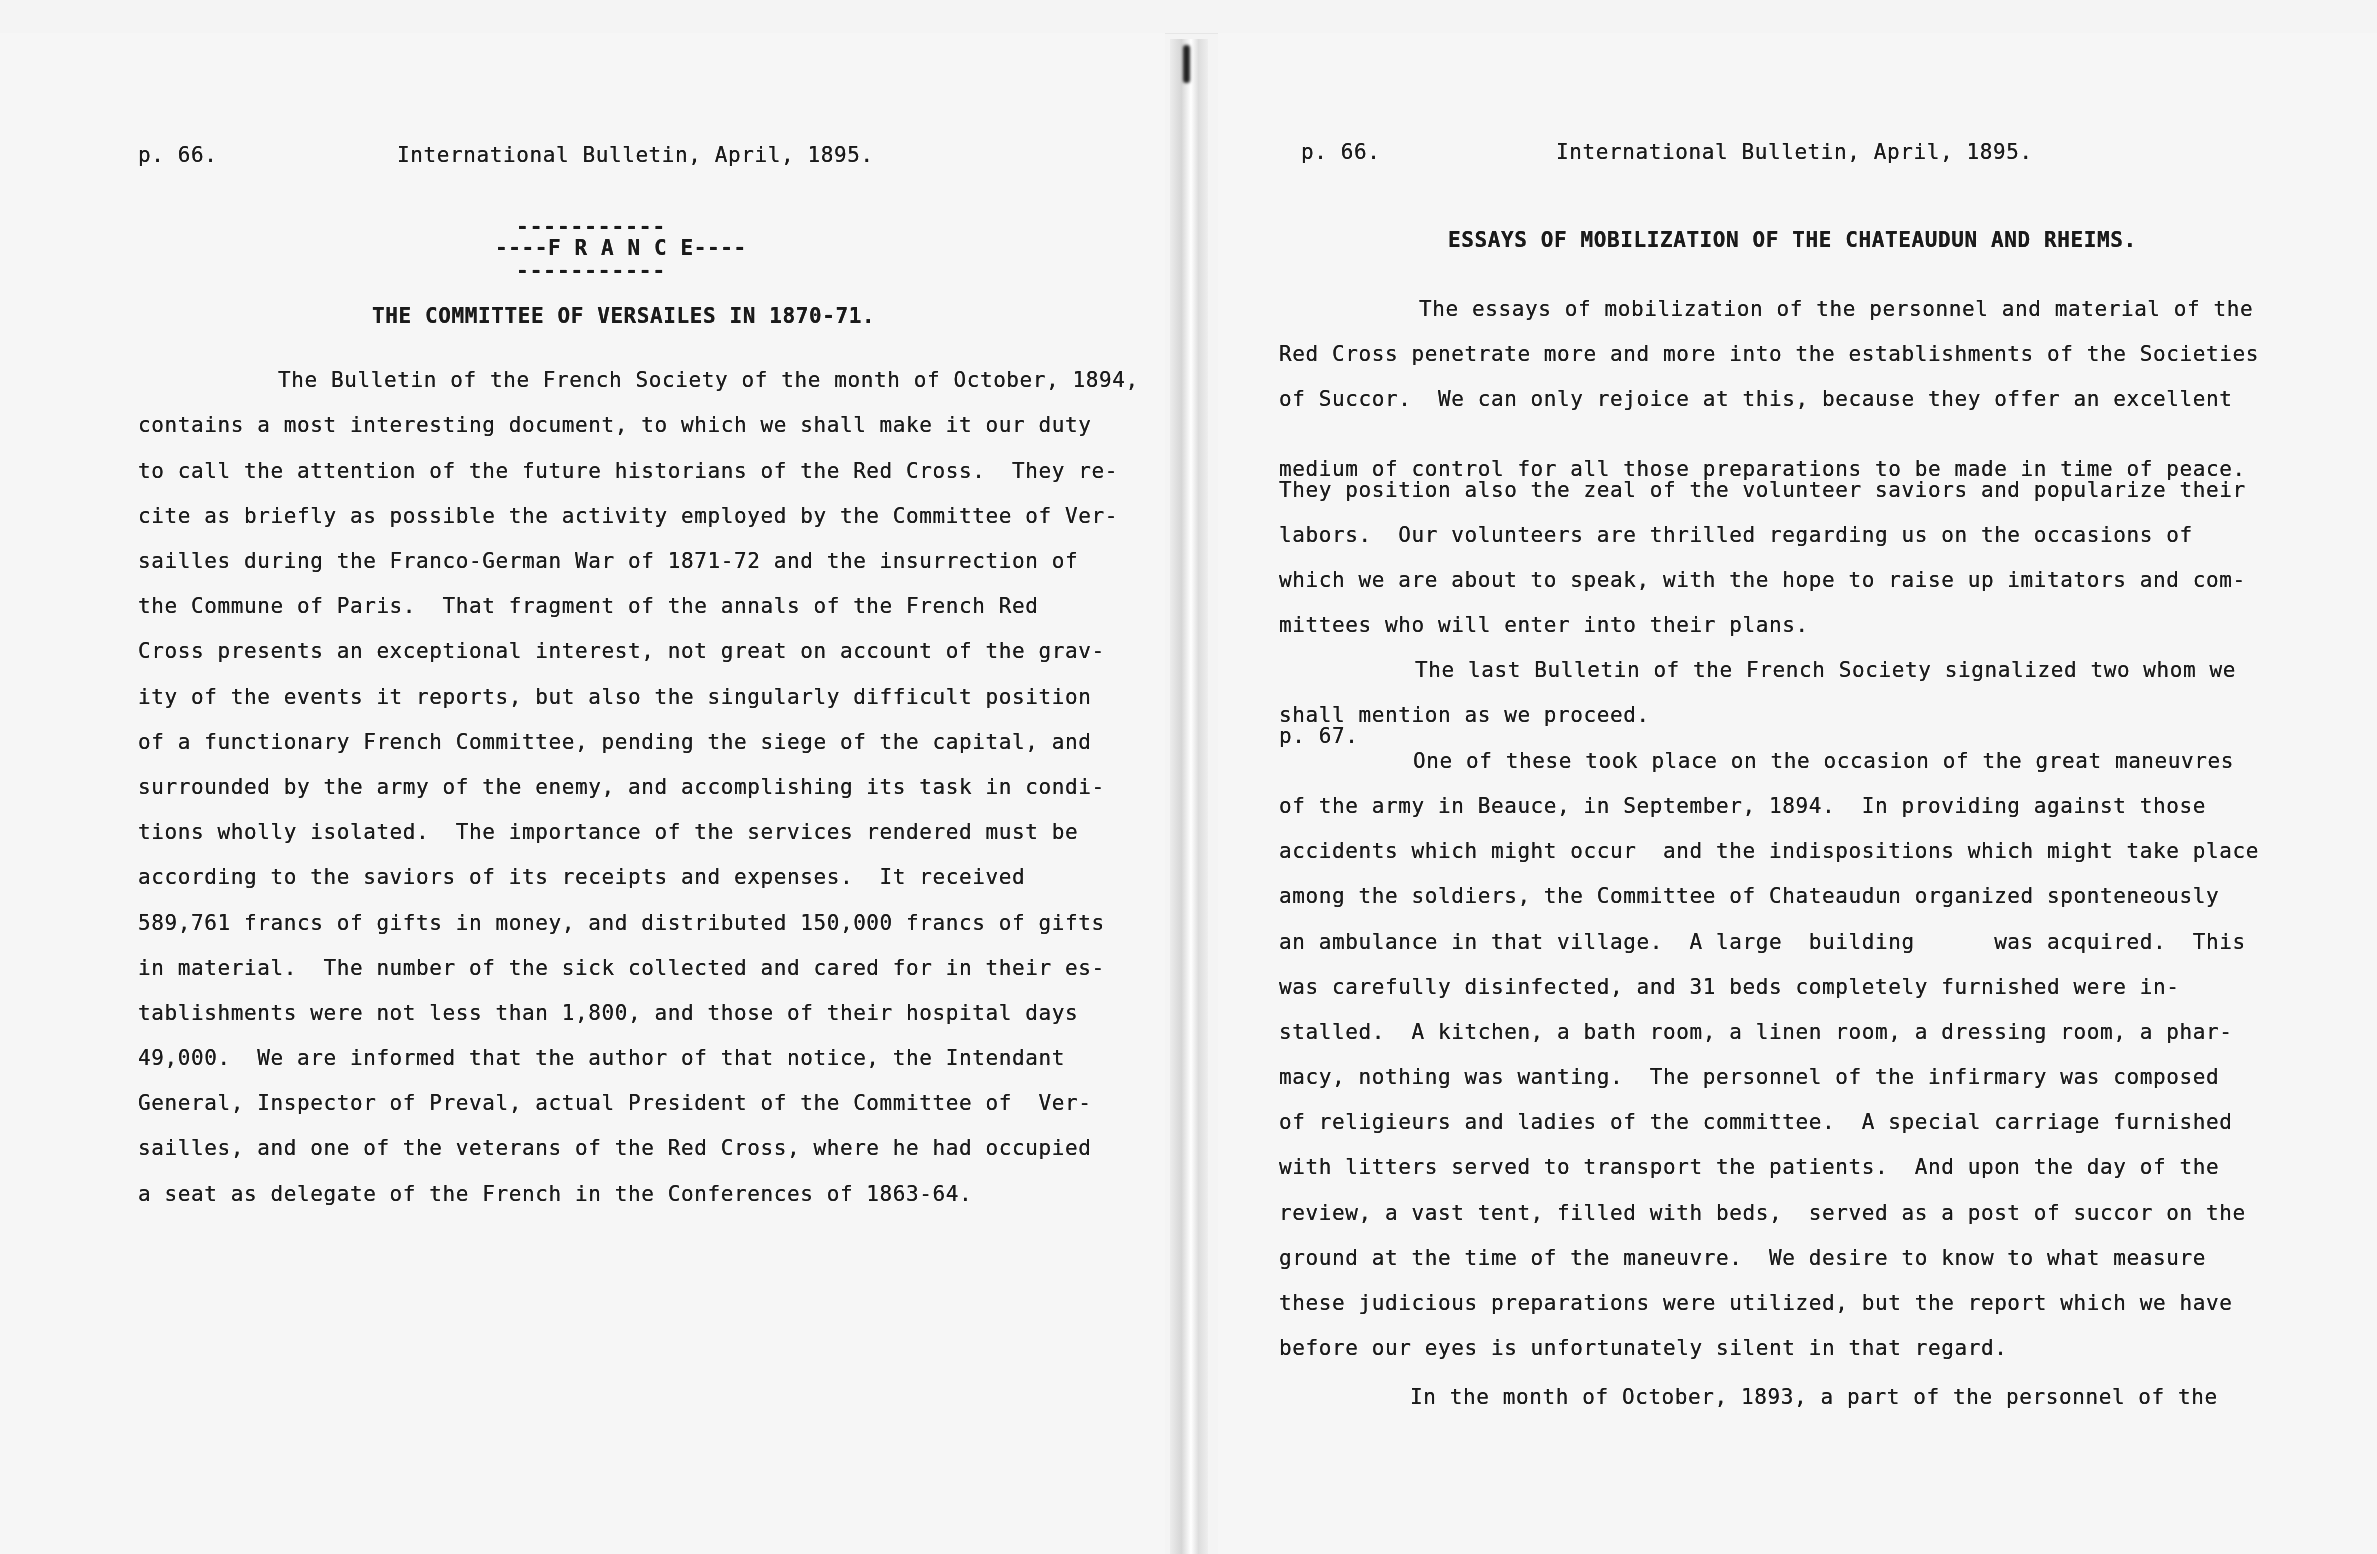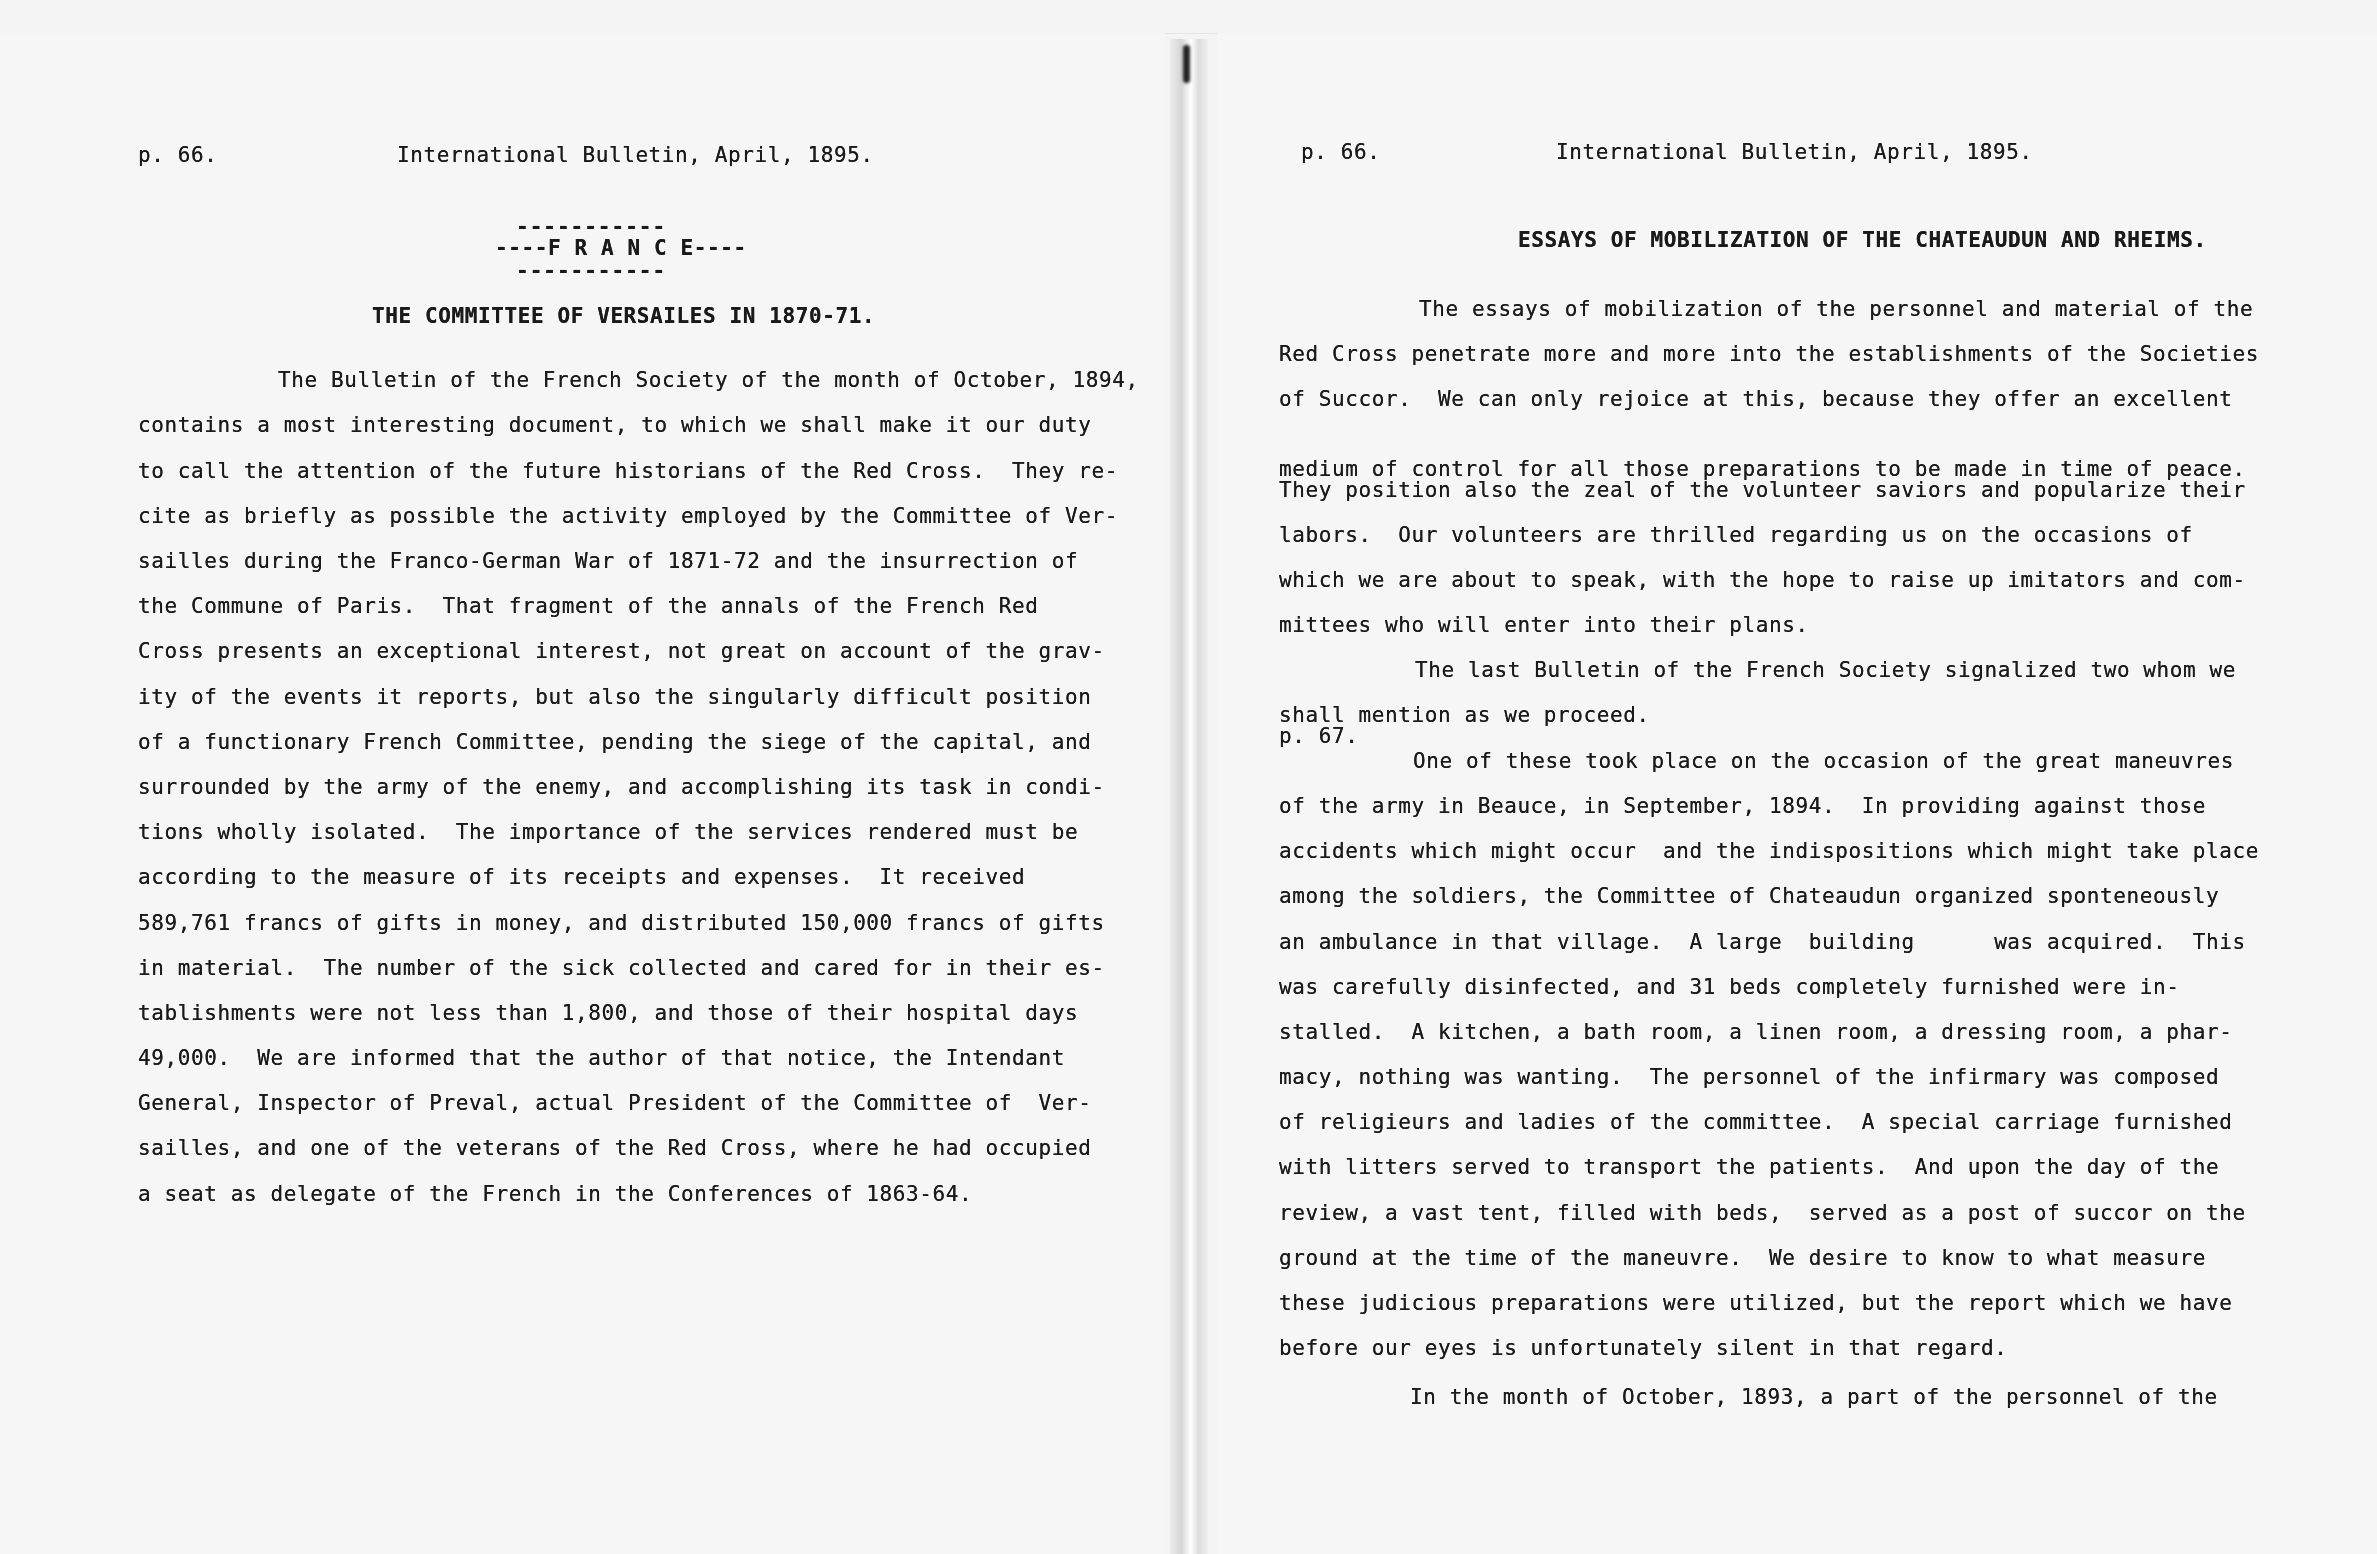--- a/index.html
+++ b/index.html
@@ -40,33 +40,33 @@
   <div class="line" style="left:138px;top:412px">contains a most interesting document, to which we shall make it our duty</div>
   <div class="line" style="left:138px;top:458px">to call the attention of the future historians of the Red Cross.  They re-</div>
   <div class="line" style="left:138px;top:503px">cite as briefly as possible the activity employed by the Committee of Ver-</div>
   <div class="line" style="left:138px;top:548px">sailles during the Franco-German War of 1871-72 and the insurrection of</div>
   <div class="line" style="left:138px;top:593px">the Commune of Paris.  That fragment of the annals of the French Red</div>
   <div class="line" style="left:138px;top:638px">Cross presents an exceptional interest, not great on account of the grav-</div>
   <div class="line" style="left:138px;top:684px">ity of the events it reports, but also the singularly difficult position</div>
   <div class="line" style="left:138px;top:729px">of a functionary French Committee, pending the siege of the capital, and</div>
   <div class="line" style="left:138px;top:774px">surrounded by the army of the enemy, and accomplishing its task in condi-</div>
   <div class="line" style="left:138px;top:819px">tions wholly isolated.  The importance of the services rendered must be</div>
-  <div class="line" style="left:138px;top:864px">according to the measure of its receipts and expenses.  It received</div>
+  <div class="line" style="left:138px;top:864px">according to the saviors of its receipts and expenses.  It received</div>
   <div class="line" style="left:138px;top:910px">589,761 francs of gifts in money, and distributed 150,000 francs of gifts</div>
   <div class="line" style="left:138px;top:955px">in material.  The number of the sick collected and cared for in their es-</div>
   <div class="line" style="left:138px;top:1000px">tablishments were not less than 1,800, and those of their hospital days</div>
   <div class="line" style="left:138px;top:1045px">49,000.  We are informed that the author of that notice, the Intendant</div>
   <div class="line" style="left:138px;top:1090px">General, Inspector of Preval, actual President of the Committee of  Ver-</div>
   <div class="line" style="left:138px;top:1135px">sailles, and one of the veterans of the Red Cross, where he had occupied</div>
   <div class="line" style="left:138px;top:1181px">a seat as delegate of the French in the Conferences of 1863-64.</div>
 </div>
 
 <div class="line header" style="left:1301px;top:139px">p. 66.</div>
 <div class="line header" style="left:1556px;top:139px">International Bulletin, April, 1895.</div>
-<div class="line title" style="left:1518px;top:227px">ESSAYS OF MOBILIZATION OF THE CHATEAUDUN AND RHEIMS.</div>
+<div class="line title" style="left:1448px;top:227px">ESSAYS OF MOBILIZATION OF THE CHATEAUDUN AND RHEIMS.</div>
 
 <div>
   <div class="line" style="left:1419px;top:296px">The essays of mobilization of the personnel and material of the</div>
   <div class="line" style="left:1279px;top:341px">Red Cross penetrate more and more into the establishments of the Societies</div>
   <div class="line" style="left:1279px;top:386px">of Succor.  We can only rejoice at this, because they offer an excellent</div>
   <div class="line" style="left:1279px;top:456px">medium of control for all those preparations to be made in time of peace.</div>
   <div class="line" style="left:1279px;top:477px">They position also the zeal of the volunteer saviors and popularize their</div>
   <div class="line" style="left:1279px;top:522px">labors.  Our volunteers are thrilled regarding us on the occasions of</div>
   <div class="line" style="left:1279px;top:567px">which we are about to speak, with the hope to raise up imitators and com-</div>
   <div class="line" style="left:1279px;top:612px">mittees who will enter into their plans.</div>

